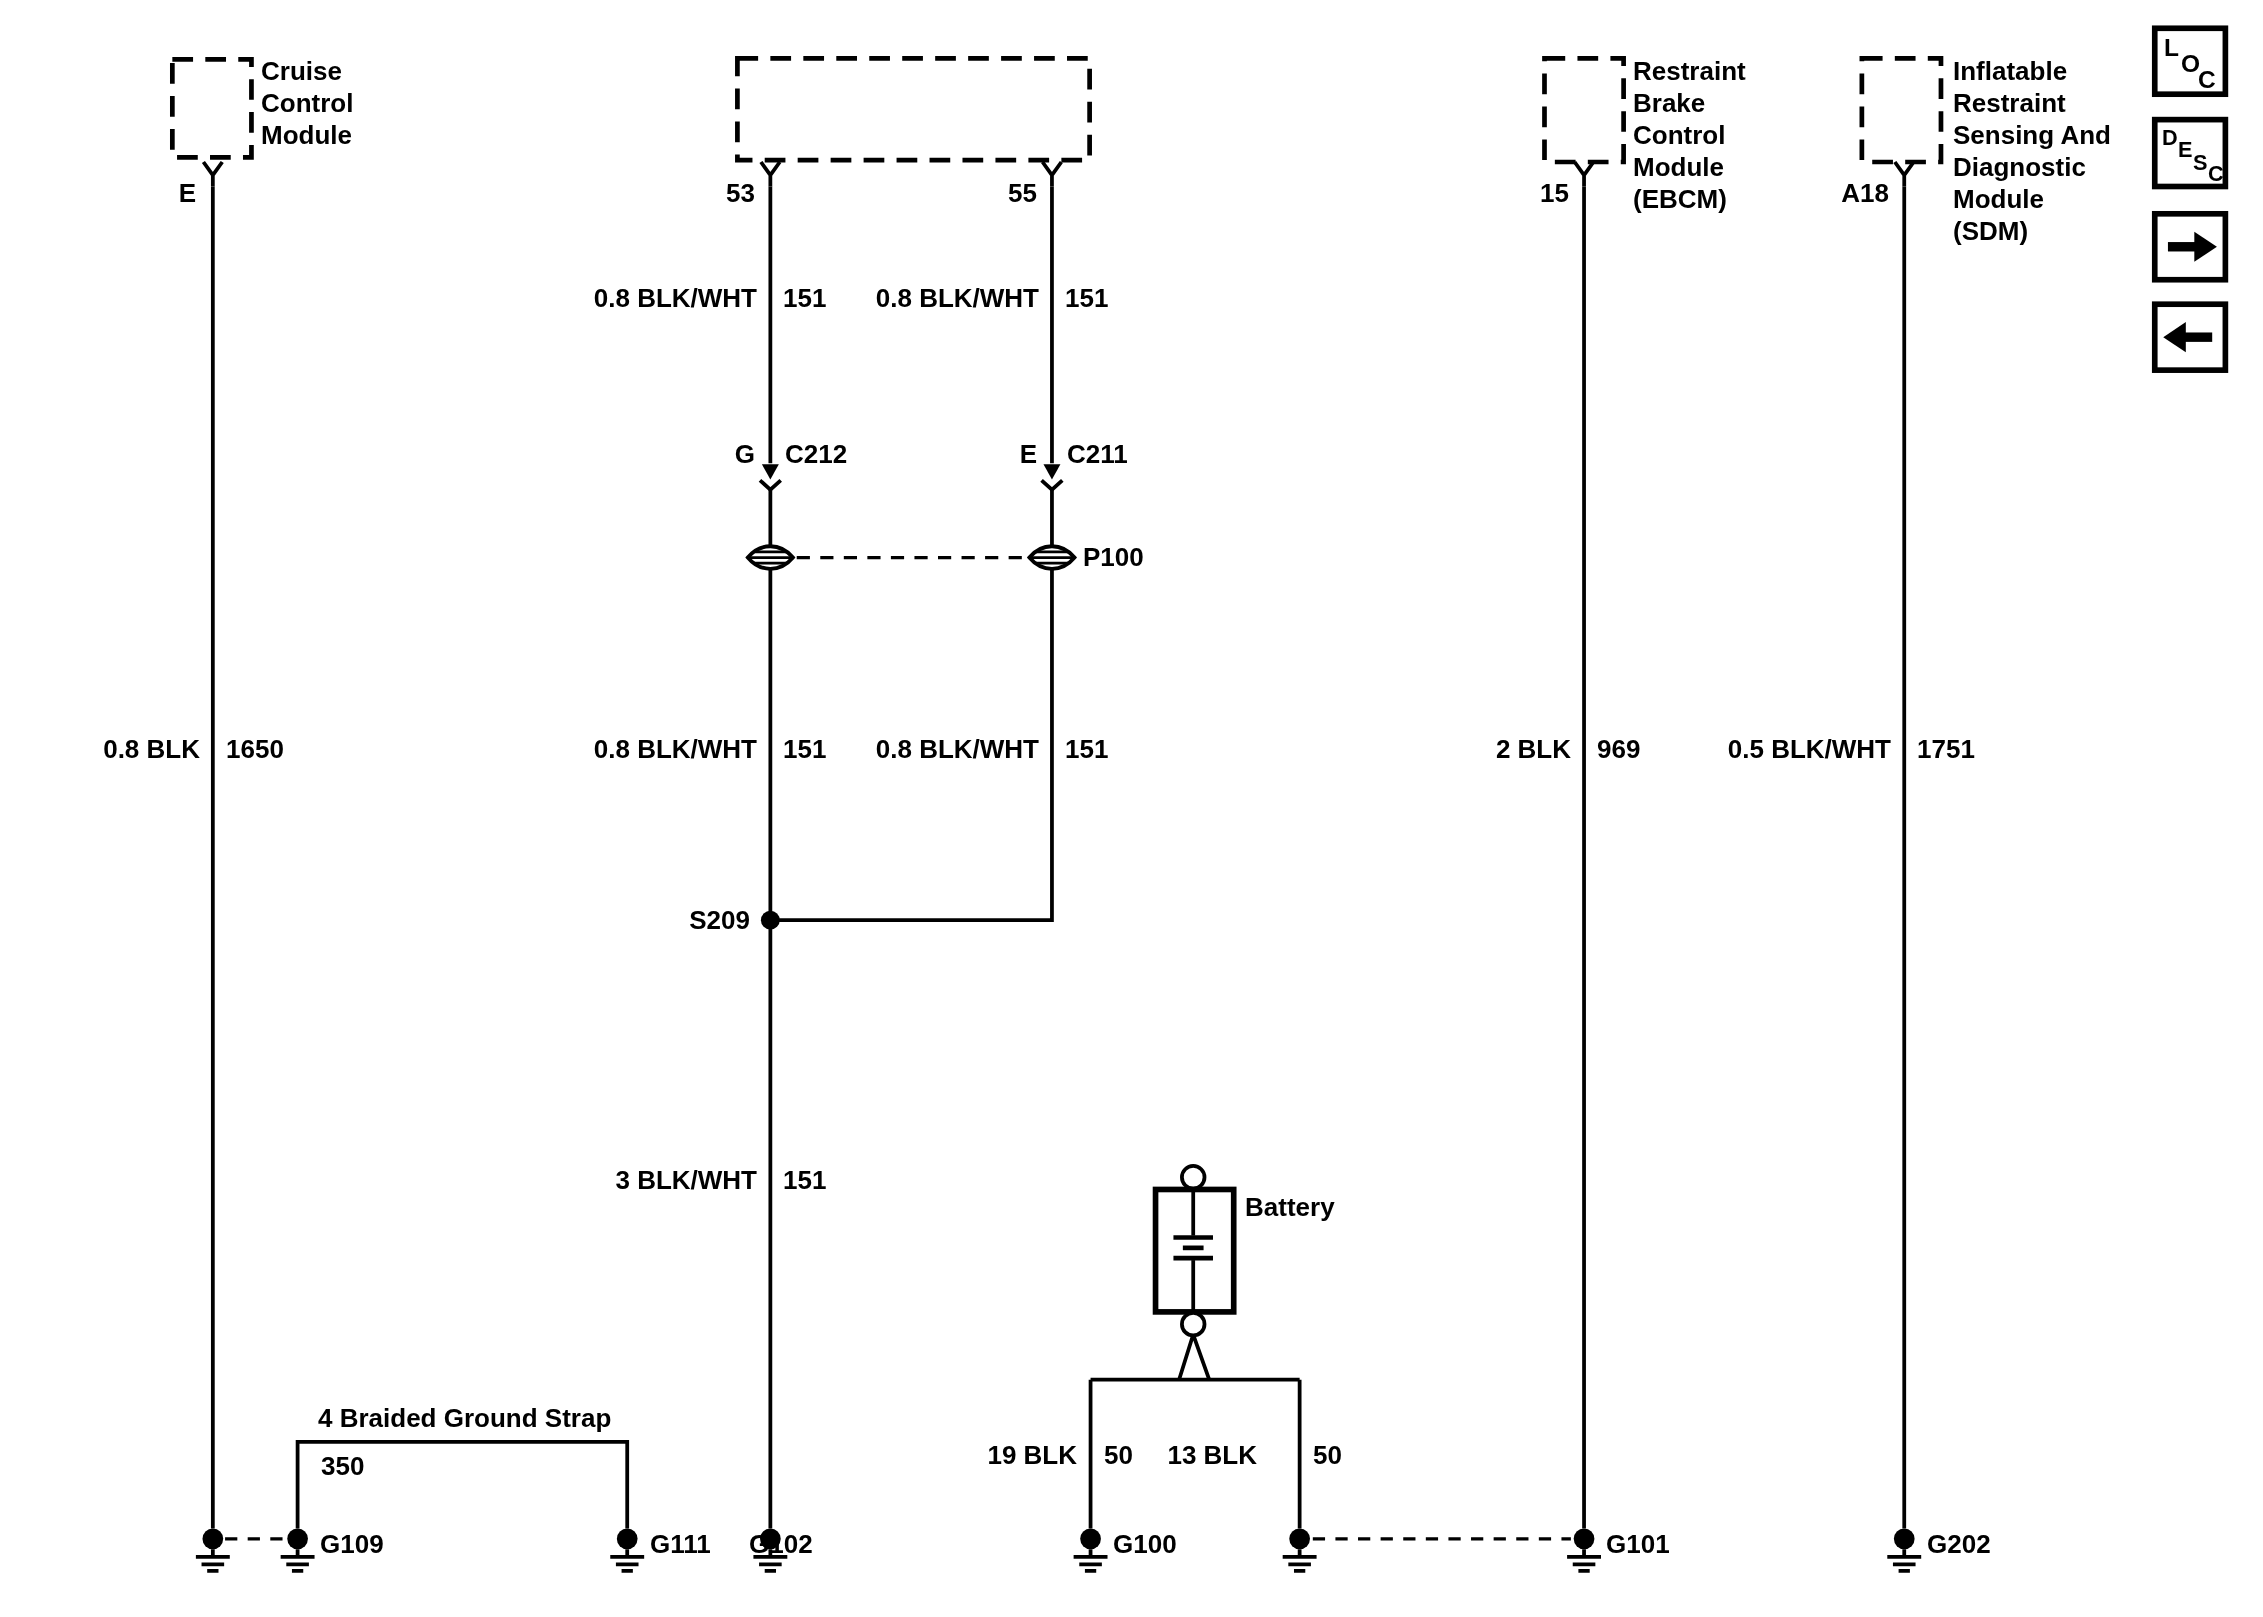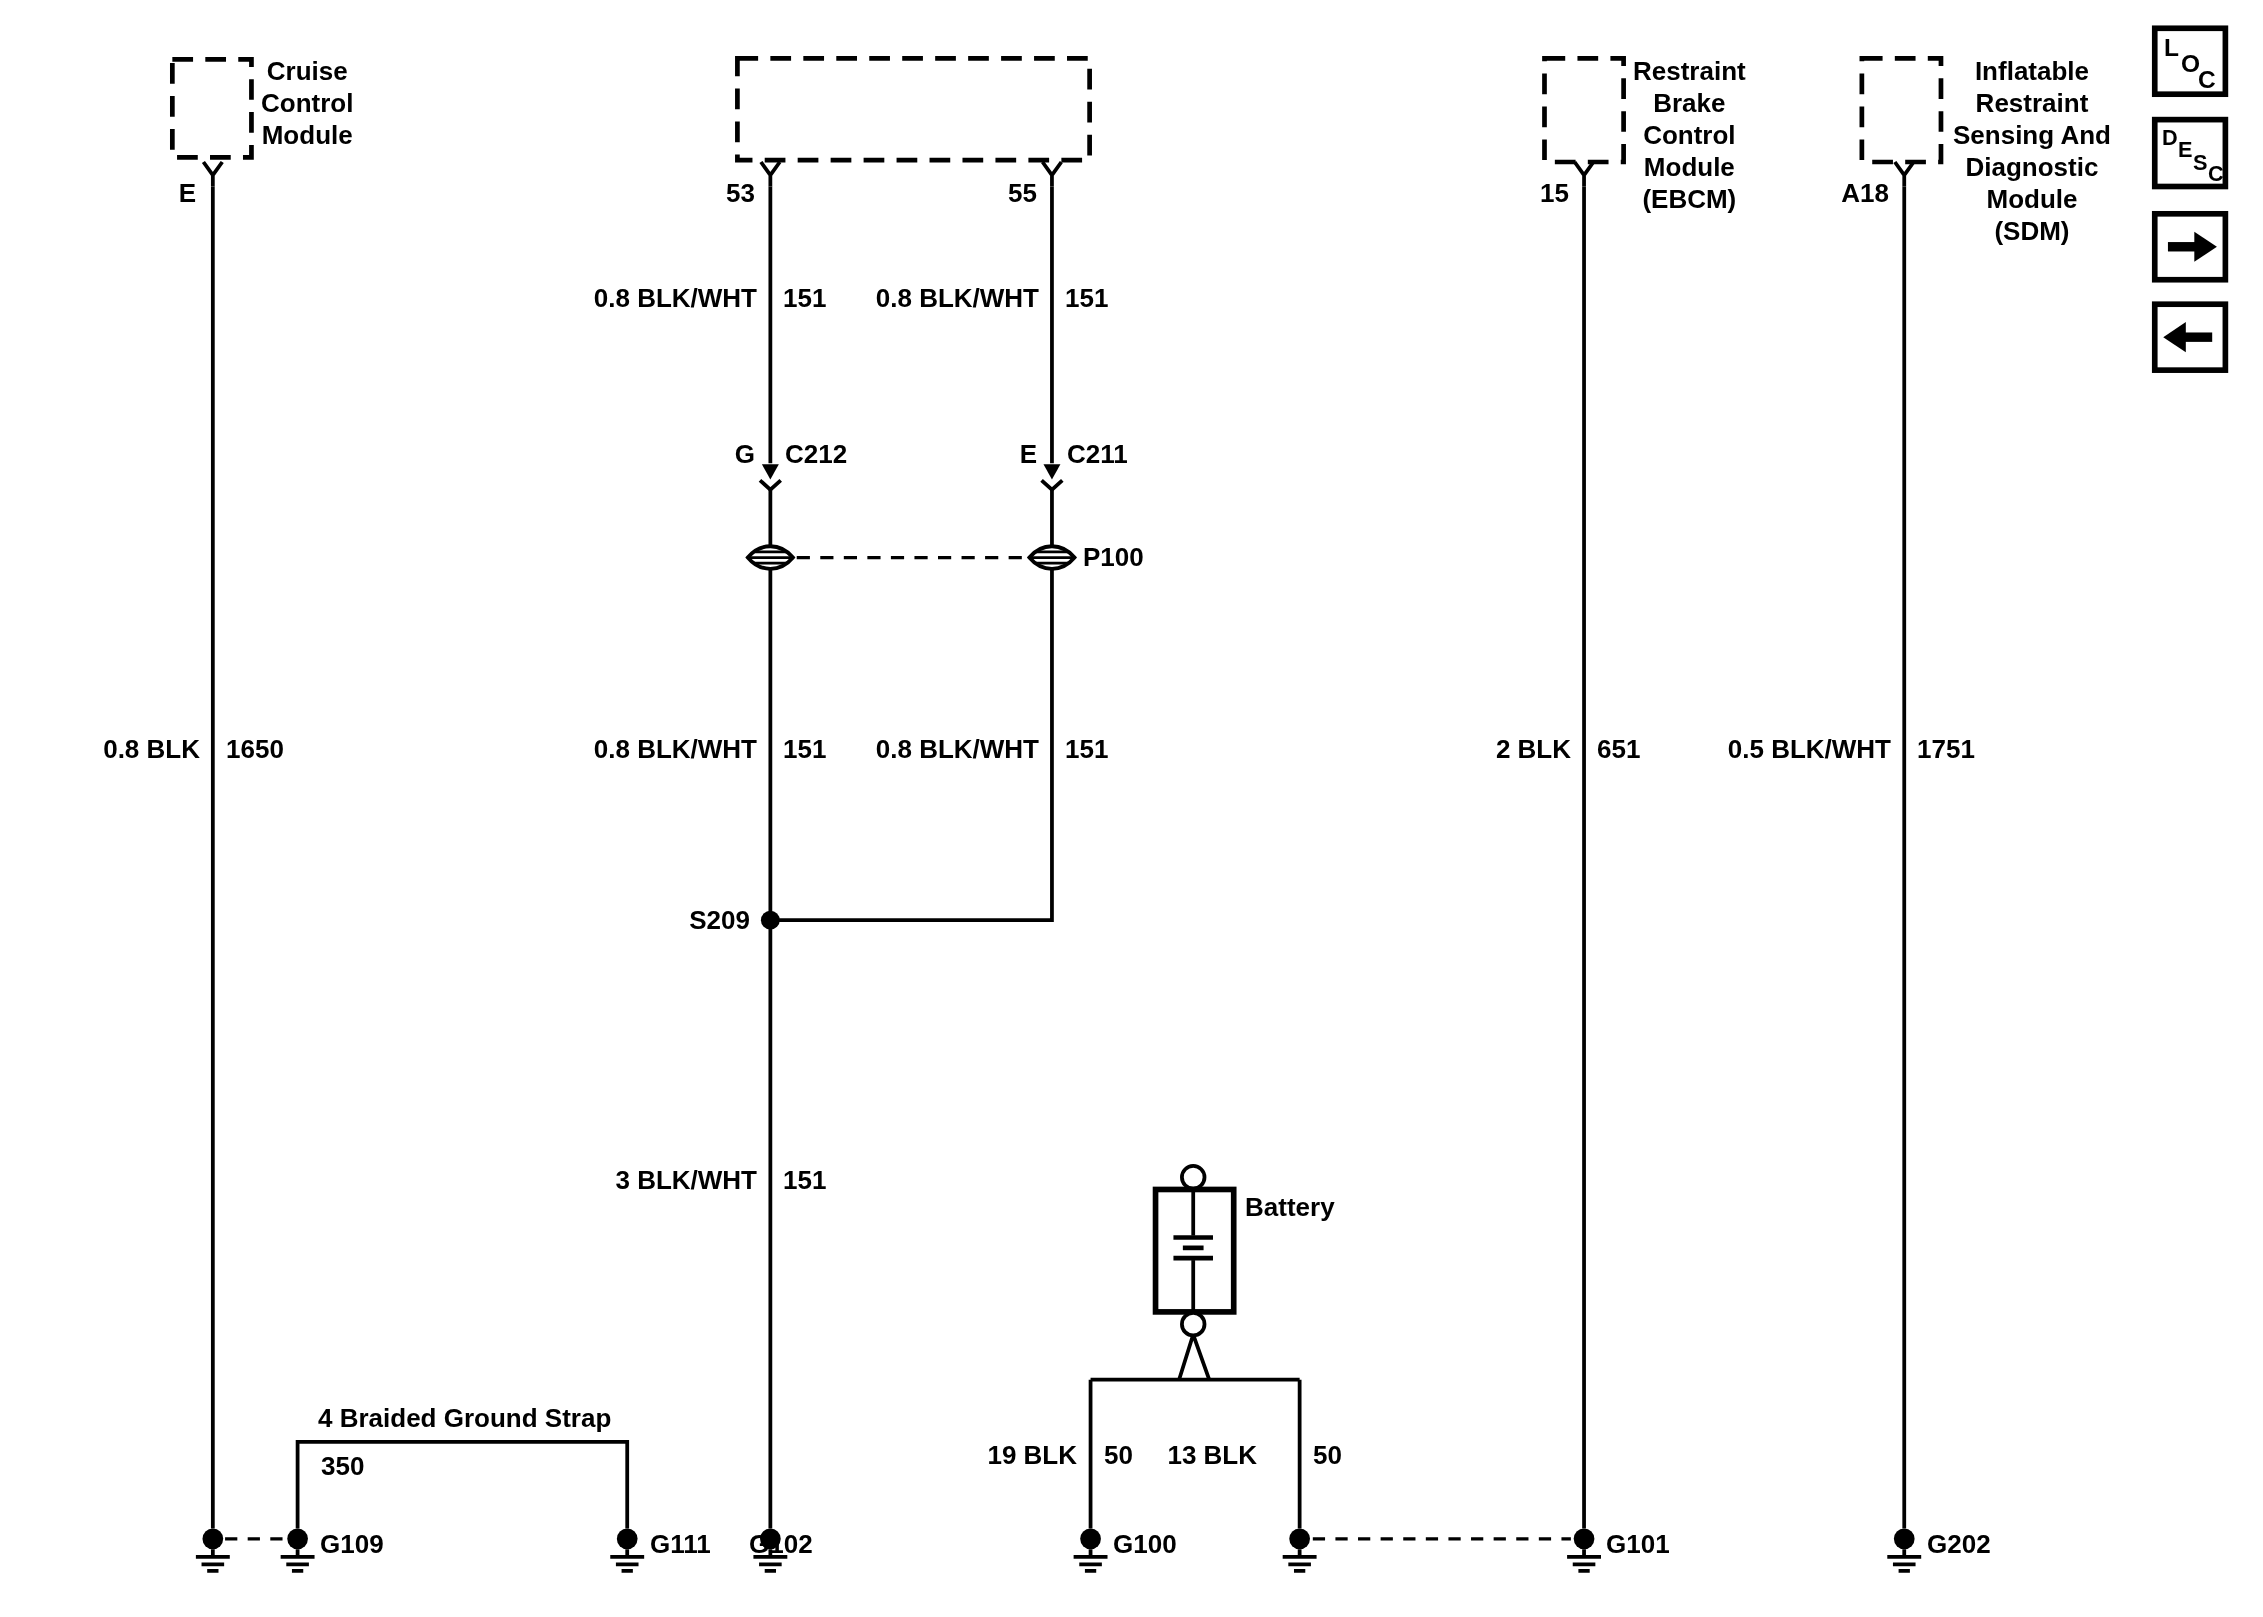--- a/index.html
+++ b/index.html
@@ -1,21 +1,21 @@
 <!DOCTYPE html>
 <html style="font-size:15px"><head>
 <meta charset="utf-8">
 <style>
   html,body{margin:0;padding:0;background:#fff;}
   #stage{position:relative;width:2264px;height:1618px;background:#ffffff;overflow:hidden;
          font-family:"Liberation Sans",sans-serif;color:#000;}
   svg.wiring{position:absolute;left:0;top:0;}
   .lbl{position:absolute;font-size:26px;font-weight:700;line-height:30px;white-space:nowrap;}
   .r{transform:translateX(-100%);}
-  .modlbl{position:absolute;font-size:26px;font-weight:700;line-height:32px;white-space:nowrap;text-align:center;}
+  .modlbl{position:absolute;font-size:26px;font-weight:700;line-height:32px;white-space:nowrap;}
   .navletter{position:absolute;font-size:24.5px;font-weight:700;line-height:24.5px;}
   .navletter.sm{font-size:21.7px;}
 </style>
 </head>
 <body>
 
 <div id="stage">
 
   <svg class="wiring" width="2264" height="1618" viewBox="0 0 2404 1718">
 
@@ -210,21 +210,21 @@
   <span class="lbl" style="left:1067px;top:439px">C211</span>
   <span class="lbl" style="left:1083px;top:542px">P100</span>
 
   <span class="lbl r" style="left:200px;top:734px">0.8 BLK</span>
   <span class="lbl" style="left:226px;top:734px">1650</span>
   <span class="lbl r" style="left:757px;top:734px">0.8 BLK/WHT</span>
   <span class="lbl" style="left:783px;top:734px">151</span>
   <span class="lbl r" style="left:1039px;top:734px">0.8 BLK/WHT</span>
   <span class="lbl" style="left:1065px;top:734px">151</span>
   <span class="lbl r" style="left:1571px;top:734px">2 BLK</span>
-  <span class="lbl" style="left:1597px;top:734px">651</span>
+  <span class="lbl" style="left:1597px;top:734px">969</span>
   <span class="lbl r" style="left:1891px;top:734px">0.5 BLK/WHT</span>
   <span class="lbl" style="left:1917px;top:734px">1751</span>
 
   <span class="lbl r" style="left:750px;top:905px">S209</span>
 
   <span class="lbl r" style="left:757px;top:1165px">3 BLK/WHT</span>
   <span class="lbl" style="left:783px;top:1165px">151</span>
 
   <span class="lbl" style="left:1245px;top:1192px">Battery</span>
   <span class="lbl r" style="left:1077px;top:1440px">19 BLK</span>

